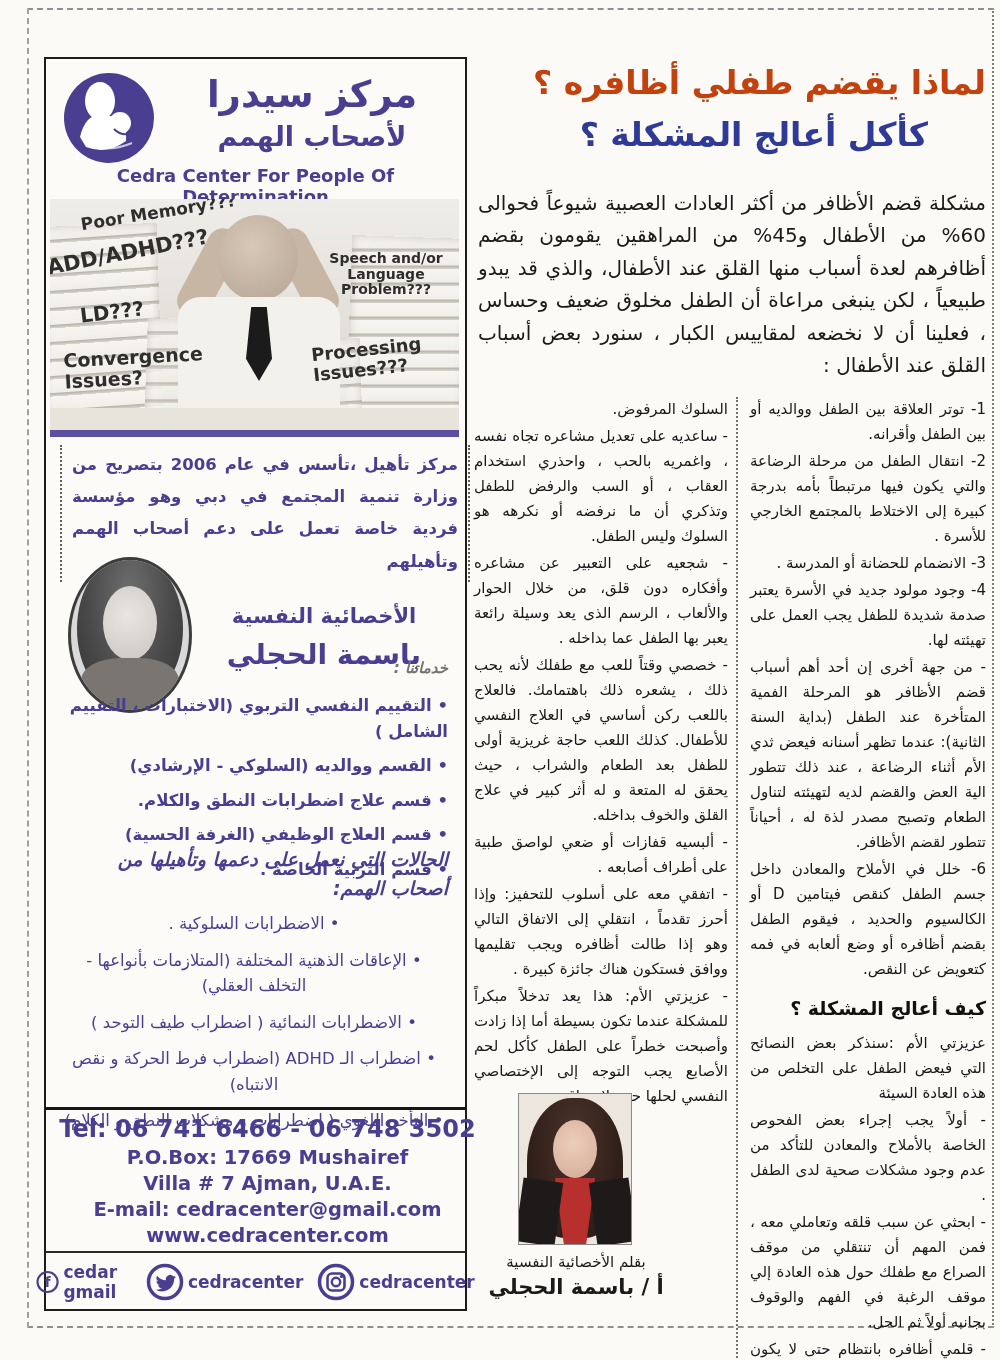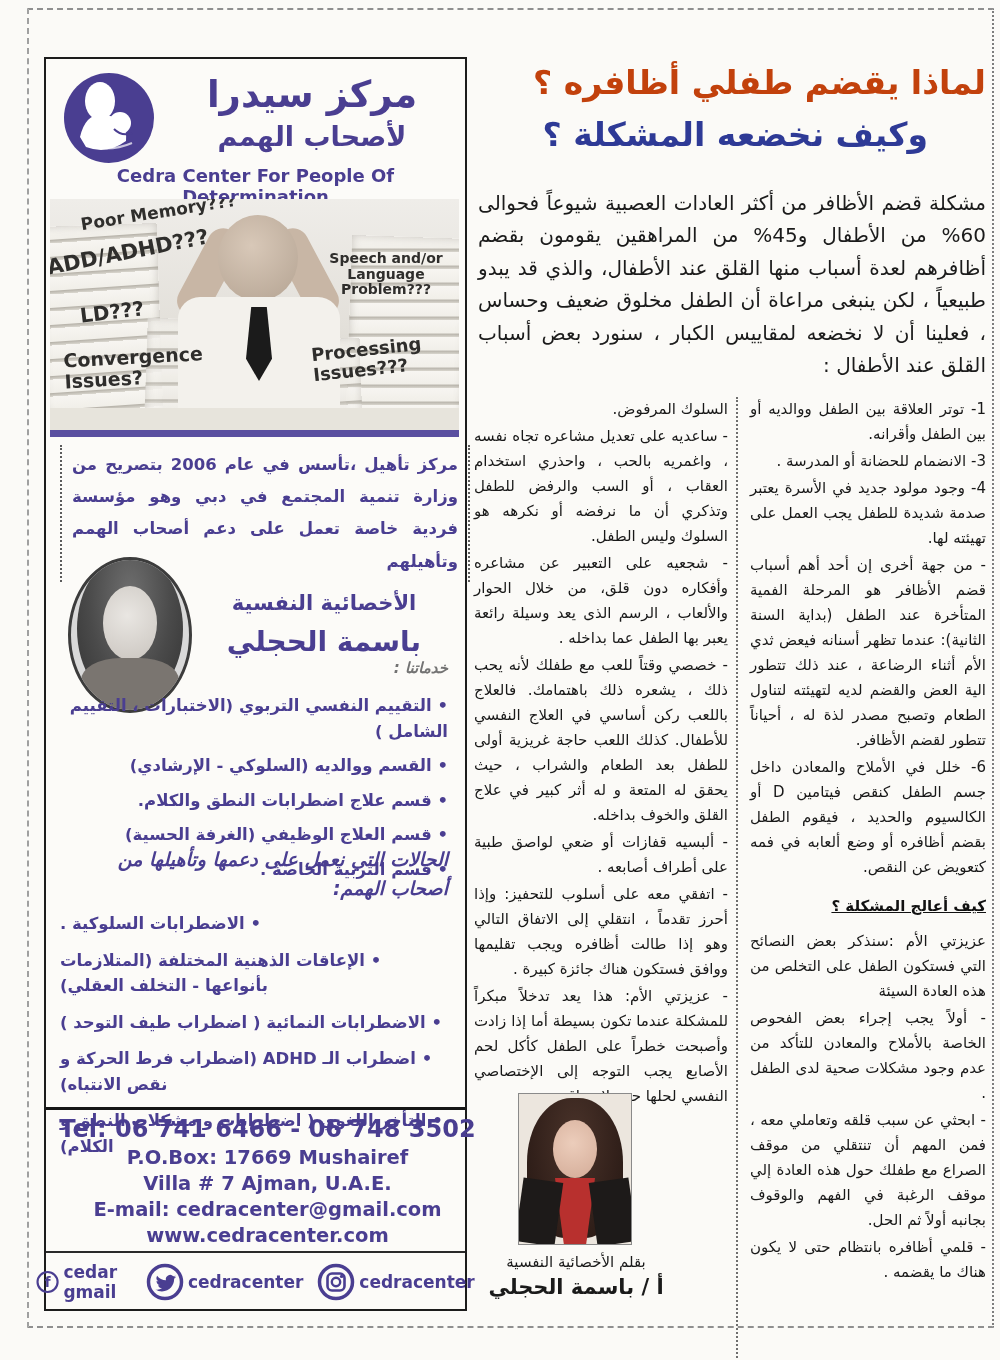--- a/index.html
+++ b/index.html
@@ -54,33 +54,33 @@
     font-size:16.5px;font-weight:bold;color:#4a3e91;line-height:1.95;
     text-align:justify;border-left:2px dotted #5b5b5b;border-right:2px dotted #5b5b5b;}
   .prof-photo{position:absolute;left:22px;top:498px;width:118px;height:150px;border-radius:50%;
     border:3px solid #3c3c3c;overflow:hidden;background:#d9d9d9;}
   .pp-hair{position:absolute;left:6px;top:-6px;width:106px;height:150px;border-radius:50%;
     background:radial-gradient(ellipse at 50% 28%,#6f6f6f 0%,#4a4a4a 55%,#333 100%);}
   .pp-face{position:absolute;left:32px;top:26px;width:54px;height:74px;border-radius:50%;
     background:radial-gradient(circle at 45% 40%,#e9e6e2,#c9c4be);}
   .pp-body{position:absolute;left:10px;top:98px;width:98px;height:56px;border-radius:40% 40% 0 0;
     background:#7a7570;}
-  .prof-name{position:absolute;left:150px;top:532px;width:256px;text-align:center;color:#4a3e91;}
+  .prof-name{position:absolute;left:150px;top:545px;width:256px;text-align:center;color:#4a3e91;}
   .prof-name .t1{font-size:21px;font-weight:bold;}
   .prof-name .t2{font-size:28px;font-weight:bold;margin-top:10px;}
   .svc-head{position:absolute;left:14px;top:600px;width:388px;font-size:15px;font-weight:bold;
     font-style:italic;color:#737373;}
   .svc-list{position:absolute;left:14px;top:634px;width:388px;color:#4a3e91;
     font-size:16.5px;font-weight:bold;text-align:right;line-height:1.55;}
   .svc-list .li{margin-bottom:9px;}
   .li::before{content:"• ";}
   .case-head{position:absolute;left:14px;top:786px;width:388px;font-size:19px;font-weight:bold;
     font-style:italic;color:#4a3e91;text-align:right;line-height:1.55;}
   .case-list{position:absolute;left:14px;top:852px;width:388px;color:#4a3e91;
-    font-size:16.5px;font-weight:bold;text-align:left;line-height:1.55;}
+    font-size:16.5px;font-weight:normal;text-align:center;line-height:1.55;}
   .case-list .li{margin-bottom:11px;}
   .hr1{position:absolute;left:0;top:1048px;width:100%;border-top:3px solid #161616;}
   .contact{position:absolute;left:12px;top:1056px;width:100%;text-align:center;color:#4a3e91;font-weight:bold;}
   .contact .tel{font-size:24px;margin-bottom:2px;}
   .contact .ln{font-size:19.5px;margin-top:3px;}
   .hr2{position:absolute;left:0;top:1192px;width:100%;border-top:2px solid #2a2a2a;}
   .social{position:absolute;left:0;top:1198px;width:100%;height:50px;display:flex;
     align-items:center;justify-content:center;gap:14px;color:#4a3e91;}
   .soc-item{display:flex;align-items:center;gap:4px;}
   .soc-item svg{display:block;}
@@ -92,21 +92,21 @@
   .a-title2{position:absolute;right:64px;top:58px;width:450px;text-align:right;
     font-size:33px;font-weight:bold;color:#2e3a96;}
   .a-intro{position:absolute;right:6px;top:130px;width:508px;font-size:20px;
     line-height:1.62;color:#1b1b1b;text-align:justify;}
   .col{position:absolute;top:340px;font-size:15px;line-height:25px;color:#181818;
     text-align:justify;}
   .col p{margin:0 0 2px 0;text-indent:0;}
   .col-left{left:4px;width:254px;}
   .col-right{left:280px;width:236px;}
   .col-div{position:absolute;left:266px;top:340px;height:972px;border-left:2px dotted #6e6e6e;}
-  .treat-head{font-size:15px;font-weight:bold;text-decoration:underline;
+  .treat-head{font-size:19px;font-weight:bold;
     margin:14px 0 10px 0 !important;text-align:right;color:#111;}
   .by-photo{position:absolute;left:48px;top:1036px;width:112px;height:150px;
     border:1px solid #8a8a8a;background:#ece6de;overflow:hidden;}
   .bp-hair{position:absolute;left:8px;top:4px;width:96px;height:140px;border-radius:46% 46% 40% 40%;
     background:radial-gradient(ellipse at 50% 30%,#4a332a 0%,#33211b 60%,#241712 100%);}
   .bp-face{position:absolute;left:34px;top:26px;width:44px;height:58px;border-radius:50%;
     background:radial-gradient(circle at 45% 40%,#eccdbb,#d3ab97);}
   .bp-top{position:absolute;left:36px;top:84px;width:40px;height:66px;
     background:#b8302e;clip-path:polygon(0 0,100% 0,78% 100%,22% 100%);}
   .bp-jacket-l{position:absolute;left:0px;top:86px;width:40px;height:64px;background:#1d1a19;transform:rotate(8deg);}
@@ -217,34 +217,35 @@
         <circle cx="19" cy="19" r="4.2" fill="none" stroke="#4a3e91" stroke-width="2.4"></circle>
         <circle cx="24.6" cy="13.4" r="1.7" fill="#4a3e91"></circle>
       </svg>
       <span class="soc-label">cedracenter</span>
     </div>
   </div>
 </div>
 
 <div class="article">
   <div class="a-title1 ar">لماذا يقضم طفلي أظافره ؟</div>
-  <div class="a-title2 ar">وكيف نخضعه المشكلة ؟</div>
+  <div class="a-title2 ar">كأكل أعالج المشكلة ؟</div>
 
   <div class="a-intro ar">مشكلة قضم الأظافر من أكثر العادات العصبية شيوعاً فحوالى 60% من الأطفال و45% من المراهقين يقومون بقضم أظافرهم لعدة أسباب منها القلق عند الأطفال، والذي قد يبدو طبيعياً ، لكن ينبغى مراعاة أن الطفل مخلوق ضعيف وحساس ، فعلينا أن لا نخضعه لمقاييس الكبار ، سنورد بعض أسباب القلق عند الأطفال :</div>
 
   <div class="col-div"></div>
 
   <div class="col col-right ar">
     <p>1- توتر العلاقة بين الطفل ووالديه أو بين الطفل وأقرانه.</p>
+    <p>2- انتقال الطفل من مرحلة الرضاعة والتي يكون فيها مرتبطاً بأمه بدرجة كبيرة إلى الاختلاط بالمجتمع الخارجي للأسرة .</p>
     <p>3- الانضمام للحضانة أو المدرسة .</p>
     <p>4- وجود مولود جديد في الأسرة يعتبر صدمة شديدة للطفل يجب العمل على تهيئته لها.</p>
     <p>- من جهة أخرى إن أحد أهم أسباب قضم الأظافر هو المرحلة الفمية المتأخرة عند الطفل (بداية السنة الثانية): عندما تظهر أسنانه فيعض ثدي الأم أثناء الرضاعة ، عند ذلك تتطور الية العض والقضم لديه لتهيئته لتناول الطعام وتصبح مصدر لذة له ، أحياناً تتطور لقضم الأظافر.</p>
     <p>6- خلل في الأملاح والمعادن داخل جسم الطفل كنقص فيتامين D أو الكالسيوم والحديد ، فيقوم الطفل بقضم أظافره أو وضع ألعابه في فمه كتعويض عن النقص.</p>
     <p class="treat-head">كيف أعالج المشكلة ؟</p>
-    <p>عزيزتي الأم :سنذكر بعض النصائح التي فستكون الطفل على التخلص من هذه العادة السيئة</p>
+    <p>عزيزتي الأم :سنذكر بعض النصائح التي فيعض الطفل على التخلص من هذه العادة السيئة</p>
     <p>- أولاً يجب إجراء بعض الفحوص الخاصة بالأملاح والمعادن للتأكد من عدم وجود مشكلات صحية لدى الطفل .</p>
     <p>- ابحثي عن سبب قلقه وتعاملي معه ، فمن المهم أن تنتقلي من موقف الصراع مع طفلك حول هذه العادة إلي موقف الرغبة في الفهم والوقوف بجانبه أولاً ثم الحل.</p>
     <p>- قلمي أظافره بانتظام حتى لا يكون هناك ما يقضمه .</p>
 
   </div>
 
   <div class="col col-left ar">
     <p>السلوك المرفوض.</p>
     <p>- ساعديه على تعديل مشاعره تجاه نفسه ، واغمريه بالحب ، واحذري استخدام العقاب ، أو السب والرفض للطفل وتذكري أن ما نرفضه أو نكرهه هو السلوك وليس الطفل.</p>
     <p>- شجعيه على التعبير عن مشاعره وأفكاره دون قلق، من خلال الحوار والألعاب ، الرسم الذى يعد وسيلة رائعة يعبر بها الطفل عما بداخله .</p>

